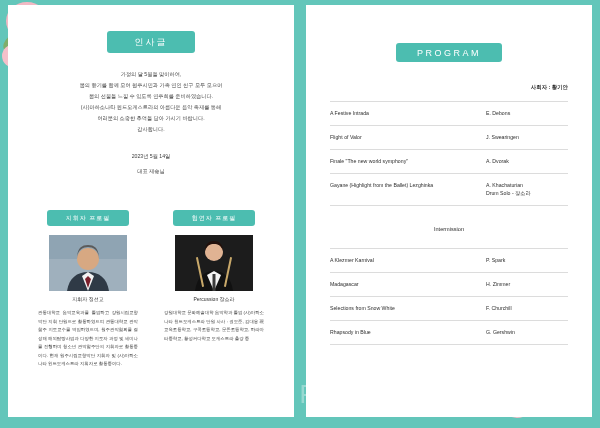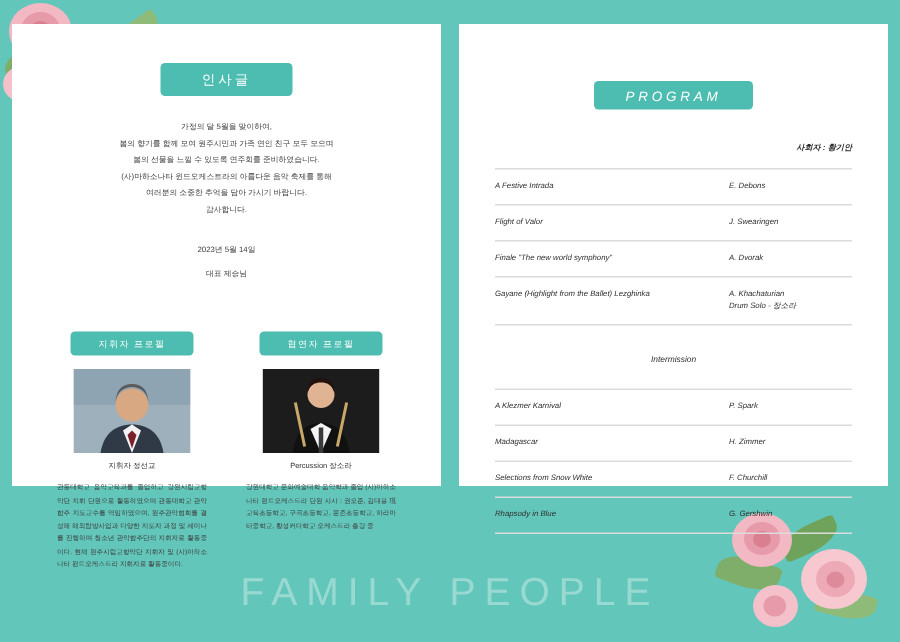--- a/index.html
+++ b/index.html
@@ -11,26 +11,26 @@
     overflow: hidden;
   }
   #page {
     position: relative;
     width: 600px; height: 428px;
     background: #63c6ba;
   }
   
   .panel {
     position: absolute;
-    top: 16px;
-    height: 308px;
+    top: 5px;
+    height: 412px;
     background: #ffffff;
   }
   #panel-left  { left: 8px;  width: 286px; }
-  #panel-right { left: 306px; width: 286px; font-style: italic; }
+  #panel-right { left: 306px; width: 286px; }
 
   
   .rose { position: absolute; pointer-events: none; }
   .petal { position: absolute; border-radius: 50%; }
   .leaf  { position: absolute; border-radius: 60% 10% 60% 10%; }
 
   
   .pill {
     margin: 0 auto;
     background: #4cbdb0;

